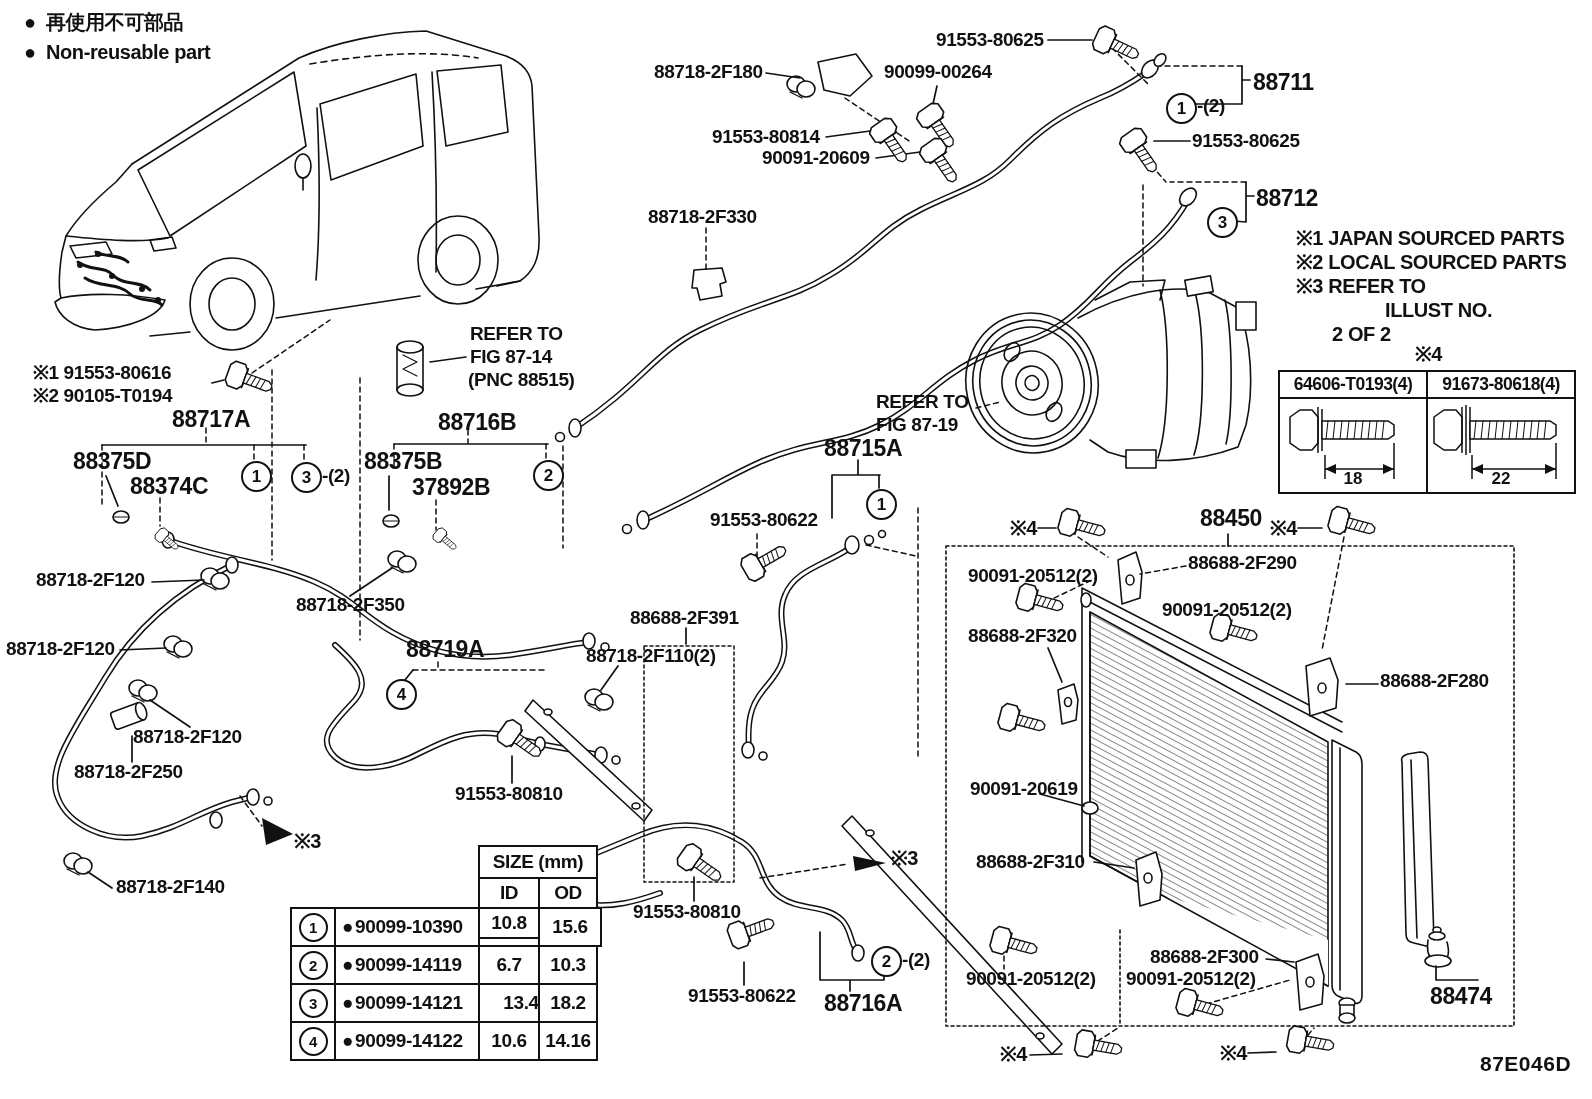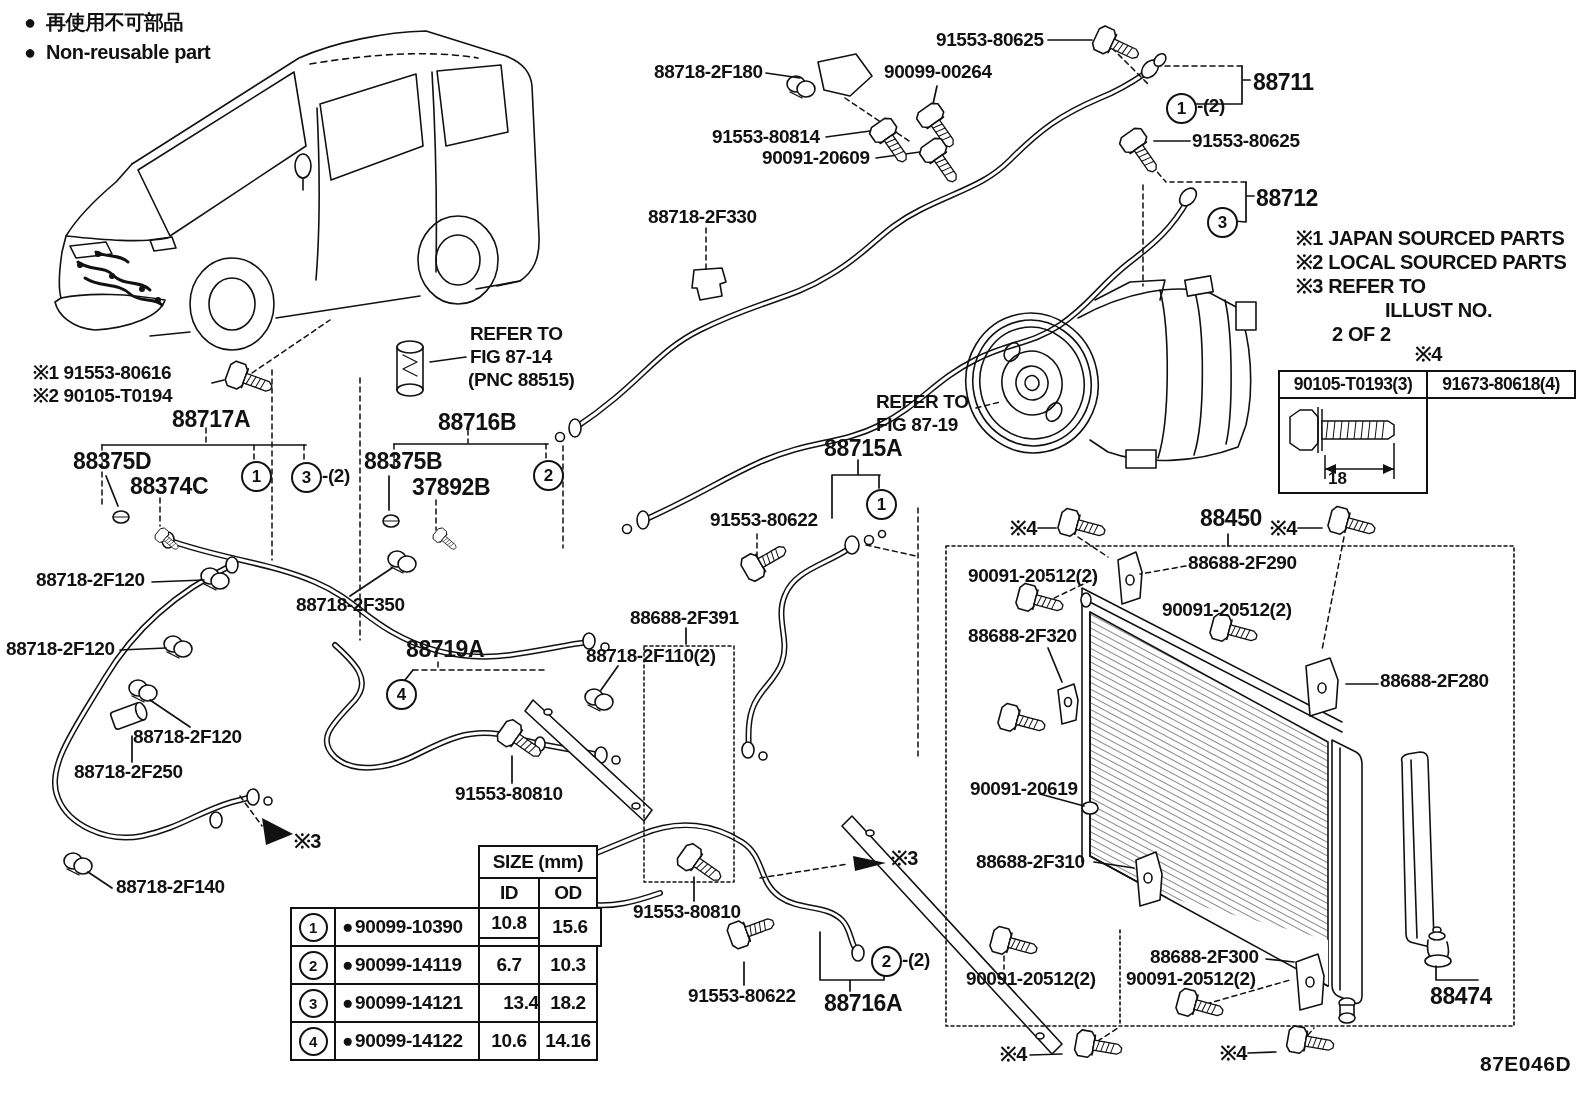--- a/index.html
+++ b/index.html
@@ -23,21 +23,21 @@
   .scell .cnum{width:25px;height:25px;border:2px solid #111;border-radius:50%;display:flex;
          align-items:center;justify-content:center;font-size:15px;}
   .scell .bullet{margin-right:2px;font-size:19px;}
   .pleft{justify-content:flex-start;padding-left:6px;}
   
   .btable{position:absolute;}
   .bcell{position:absolute;border:2px solid #111;background:#fff;box-sizing:border-box;
          display:flex;align-items:center;justify-content:center;
          font:bold 17.5px "Liberation Sans",sans-serif;letter-spacing:-0.5px;}
   .bbody{position:absolute;border:2px solid #111;background:#fff;box-sizing:border-box;}
-  .dim{position:absolute;width:100%;text-align:left;font:bold 17px "Liberation Sans",sans-serif;padding-left:48px;}
+  .dim{position:absolute;width:100%;text-align:center;font:bold 17px "Liberation Sans",sans-serif;}
 </style>
 </head>
 <body>
 
 <div id="stage">
 
 <svg id="art" width="1592" height="1099" viewBox="0 0 1592 1099" fill="none" stroke="#111" stroke-width="1.6" stroke-linecap="round" stroke-linejoin="round">
   <defs>
     <pattern id="hatch" width="6" height="6" patternUnits="userSpaceOnUse" patternTransform="rotate(28)">
       <line x1="0" y1="0" x2="6" y2="0" stroke="#111" stroke-width="1.1"></line>
@@ -378,40 +378,56 @@
 <div class="callout" style="left:291px;top:462px">3</div>
 <div class="lbl" style="left:322px;top:466px">-(2)</div>
 <div class="callout" style="left:533px;top:460px">2</div>
 <div class="callout" style="left:866px;top:489px">1</div>
 <div class="callout" style="left:386px;top:679px">4</div>
 <div class="callout" style="left:871px;top:946px">2</div>
 <div class="lbl" style="left:902px;top:950px">-(2)</div>
 
 <div class="btable" style="left:1278px;top:370px;width:298px;height:124px">
   <div class="bcell" style="left:0;top:0;width:150px;height:29px">
-    <span>90105-T0193(3)</span>
+    <span>64606-T0193(4)</span>
   </div>
   <div class="bcell" style="left:148px;top:0;width:150px;height:29px">
     <span>91673-80618(4)</span>
   </div>
   <div class="bbody" style="left:0;top:27px;width:150px;height:97px">
     <svg width="146" height="93" viewBox="0 0 146 93" fill="none" stroke="#111" stroke-width="1.5">
       <polygon points="10,18 20,11 32,11 38,18 38,44 32,51 20,51 10,44" fill="#fff"></polygon>
       <line x1="38" y1="8" x2="38" y2="54"></line>
           <line x1="42" y1="10" x2="42" y2="52"></line>
       <polygon points="42,22 108,22 114,26 114,36 108,40 42,40" fill="#fff"></polygon>
       <path d="M48,22 l-2,18 M55,22 l-2,18 M62,22 l-2,18 M69,22 l-2,18 M76,22 l-2,18 M83,22 l-2,18 M90,22 l-2,18 M97,22 l-2,18 M104,22 l-2,18" stroke-width="1"></path>
       <line x1="45" y1="56" x2="45" y2="80"></line>
           <line x1="114" y1="44" x2="114" y2="80"></line>
       <line x1="45" y1="70" x2="114" y2="70"></line>
       <polygon points="45,70 56,65 56,75" fill="#111" stroke="none"></polygon>
       <polygon points="114,70 103,65 103,75" fill="#111" stroke="none"></polygon>
     </svg>
     <div class="dim" style="top:70px">18</div>
   </div>
+  <div class="bbody" style="left:148px;top:27px;width:150px;height:97px">
+    <svg width="146" height="93" viewBox="0 0 146 93" fill="none" stroke="#111" stroke-width="1.5">
+      <polygon points="6,18 16,11 28,11 34,18 34,44 28,51 16,51 6,44" fill="#fff"></polygon>
+      <line x1="34" y1="8" x2="34" y2="54"></line>
+          <line x1="38" y1="6" x2="38" y2="56"></line>
+          <line x1="42" y1="8" x2="42" y2="54"></line>
+      <polygon points="42,22 122,22 128,26 128,36 122,40 42,40" fill="#fff"></polygon>
+      <path d="M48,22 l-2,18 M55,22 l-2,18 M62,22 l-2,18 M69,22 l-2,18 M76,22 l-2,18 M83,22 l-2,18 M90,22 l-2,18 M97,22 l-2,18 M104,22 l-2,18 M111,22 l-2,18 M118,22 l-2,18" stroke-width="1"></path>
+      <line x1="44" y1="56" x2="44" y2="80"></line>
+          <line x1="128" y1="44" x2="128" y2="80"></line>
+      <line x1="44" y1="70" x2="128" y2="70"></line>
+      <polygon points="44,70 55,65 55,75" fill="#111" stroke="none"></polygon>
+      <polygon points="128,70 117,65 117,75" fill="#111" stroke="none"></polygon>
+    </svg>
+    <div class="dim" style="top:70px">22</div>
+  </div>
 </div>
 
 <div class="stable" style="left:290px;top:845px;width:312px;height:216px">
   <div class="scell" style="left:188px;top:0;width:120px;height:34px">
     <span>SIZE (mm)</span>
   </div>
   <div class="scell" style="left:188px;top:32px;width:62px;height:32px">
     <span>ID</span>
   </div>
   <div class="scell" style="left:248px;top:32px;width:60px;height:32px">

